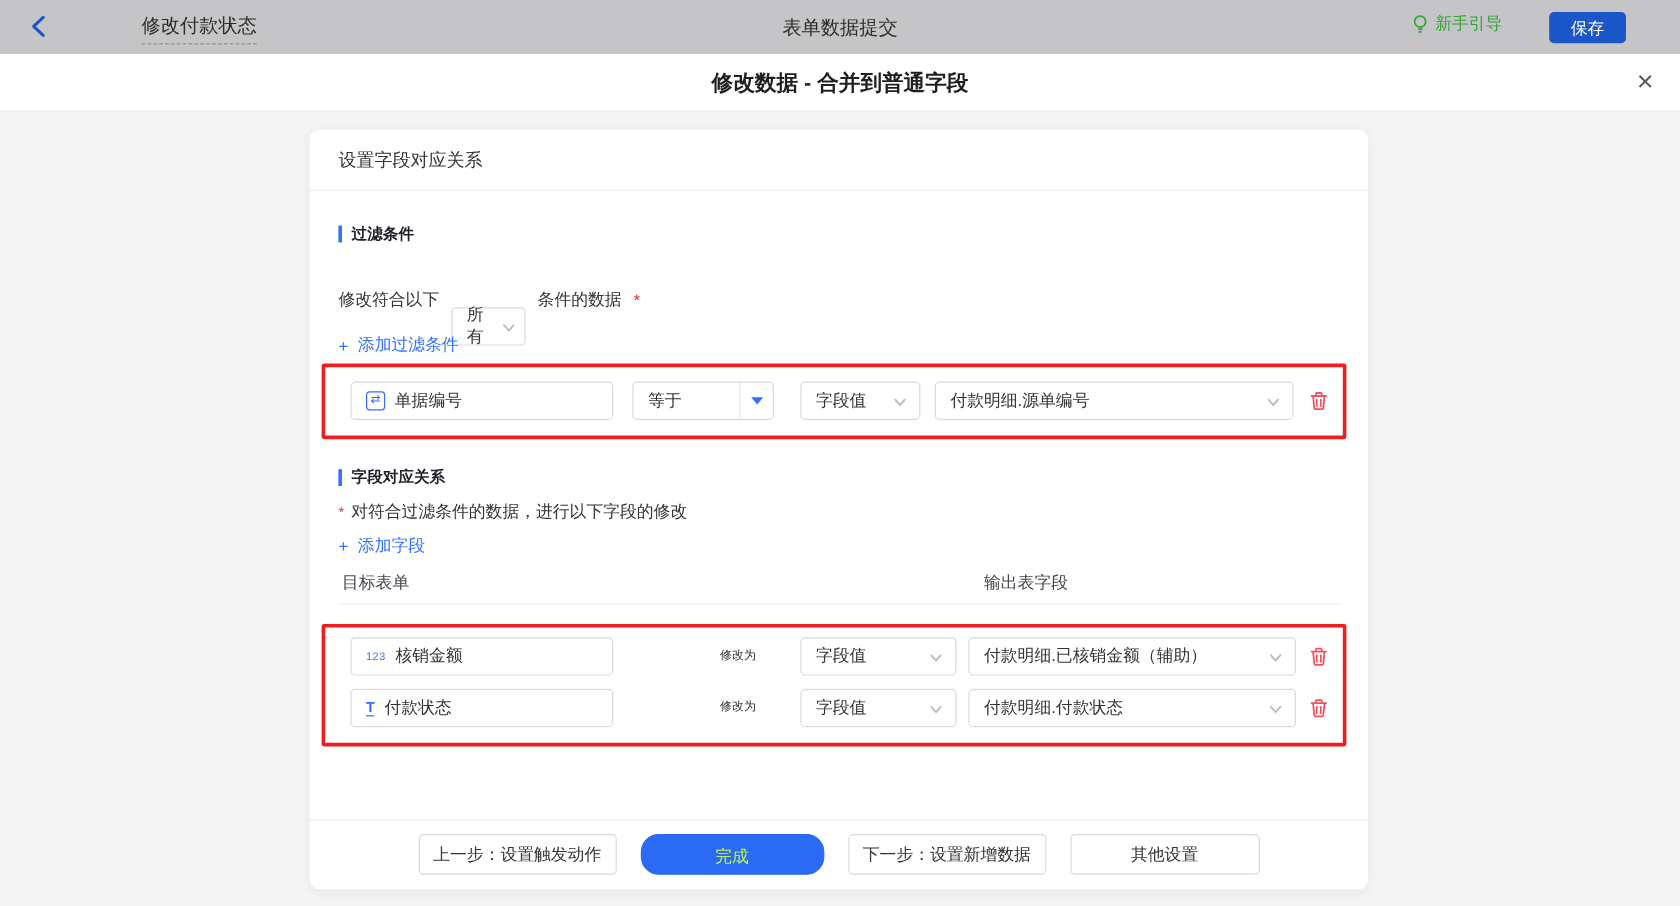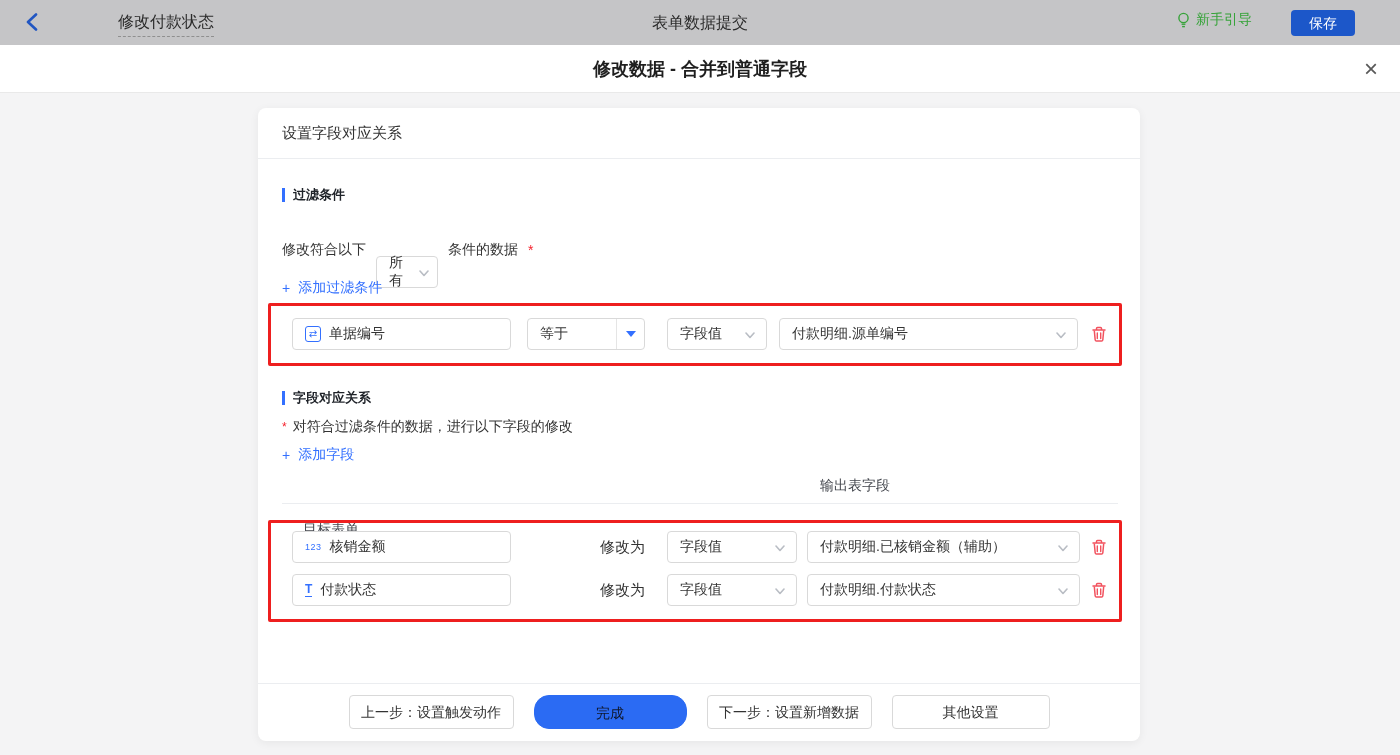--- a/index.html
+++ b/index.html
@@ -44,28 +44,28 @@
 
   .fld-ico { display:inline-flex; align-items:center; justify-content:center; margin:0 8px 0 12px; color:#3370ff; flex:none; }
   .ico-serial { width:16px; height:16px; border:1px solid #3370ff; border-radius:3px; font-size:10px; line-height:14px; }
   .ico-num { font-size:9px; letter-spacing:0.5px; }
   .ico-text { font-size:12px; border-bottom:1px solid #3370ff; line-height:13px; font-weight:bold; }
 
   .trash { position:absolute; top:7px; width:18px; height:18px; cursor:pointer; }
 
   .hdr-label { position:absolute; font-size:14px; color:#43464d; }
   .hdr-line { position:absolute; left:24px; top:395px; width:836px; border-top:1px solid #ebedf0; }
-  .modify-label { position:absolute; left:342px; font-size:15px; color:#333; line-height:32px; }
+  .modify-label { position:absolute; left:342px; font-size:10px; color:#333; line-height:32px; }
 
   .ann { position:absolute; border:3px solid #ee1f1f; border-radius:2px; pointer-events:none; z-index:5; }
 
   .footer-line { position:absolute; left:0; top:575px; width:882px; border-top:1px solid #ebedf0; }
   .footer { position:absolute; left:0; top:587px; width:882px; display:flex; justify-content:center; gap:20px; }
   .f-btn { height:34px; background:#fff; border:1px solid #d9d9d9; border-radius:4px; font-size:14px; color:#333; text-align:center; line-height:32px; cursor:pointer; }
-  .f-btn.primary { background:#2b6bf3; border-color:#2b6bf3; color:#0f172a; line-height:34px;border-radius:15px; }
+  .f-btn.primary { background:#2b6bf3; border-color:#2b6bf3; color:#bef264; line-height:34px;border-radius:15px; }
   .desc-row { position:absolute; left:24px; top:310px; font-size:14px; color:#333; display:flex; align-items:center; }
 </style>
 </head>
 <body>
 
 <div class="topbar">
   <svg class="back-ico" viewBox="0 0 12 18">
       <polyline points="10,1.5 2,9 10,16.5" fill="none" stroke="#2156c2" stroke-width="2.6" stroke-linecap="round" stroke-linejoin="round"></polyline>
     </svg>
   <span class="tb-title">修改付款状态</span>
@@ -156,21 +156,21 @@
     <div class="desc-row">
       <span class="req-sm">*</span>
       <span>对符合过滤条件的数据，进行以下字段的修改</span>
     </div>
 
     <div class="add-link" style="top:338px;">
       <span>+</span>
       <span>添加字段</span>
     </div>
 
-    <span class="hdr-label" style="left:45px; top:369px;margin-top:44px;">目标表单</span>
+    <span class="hdr-label" style="left:27px; top:369px;">目标表单</span>
     <span class="hdr-label" style="left:562px; top:369px;">输出表字段</span>
     <div class="hdr-line"></div>
 
     <div class="ann" style="left:10px; top:412px; width:854px; height:102px;"></div>
 
     <div>
       <div class="inp" style="left:34px; top:423px; width:219px;">
         <span class="fld-ico ico-num">123</span>
         <span style="white-space:nowrap;">核销金额</span>
       </div>

